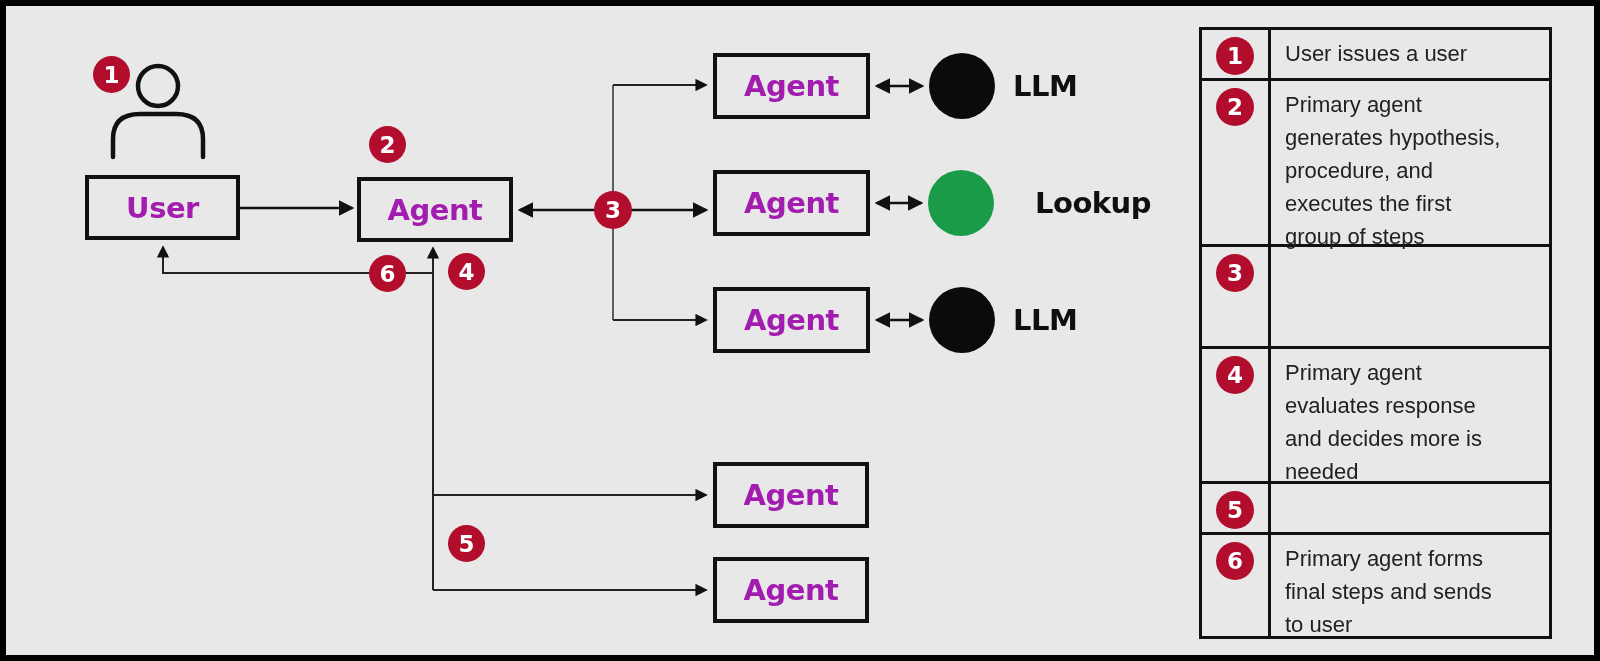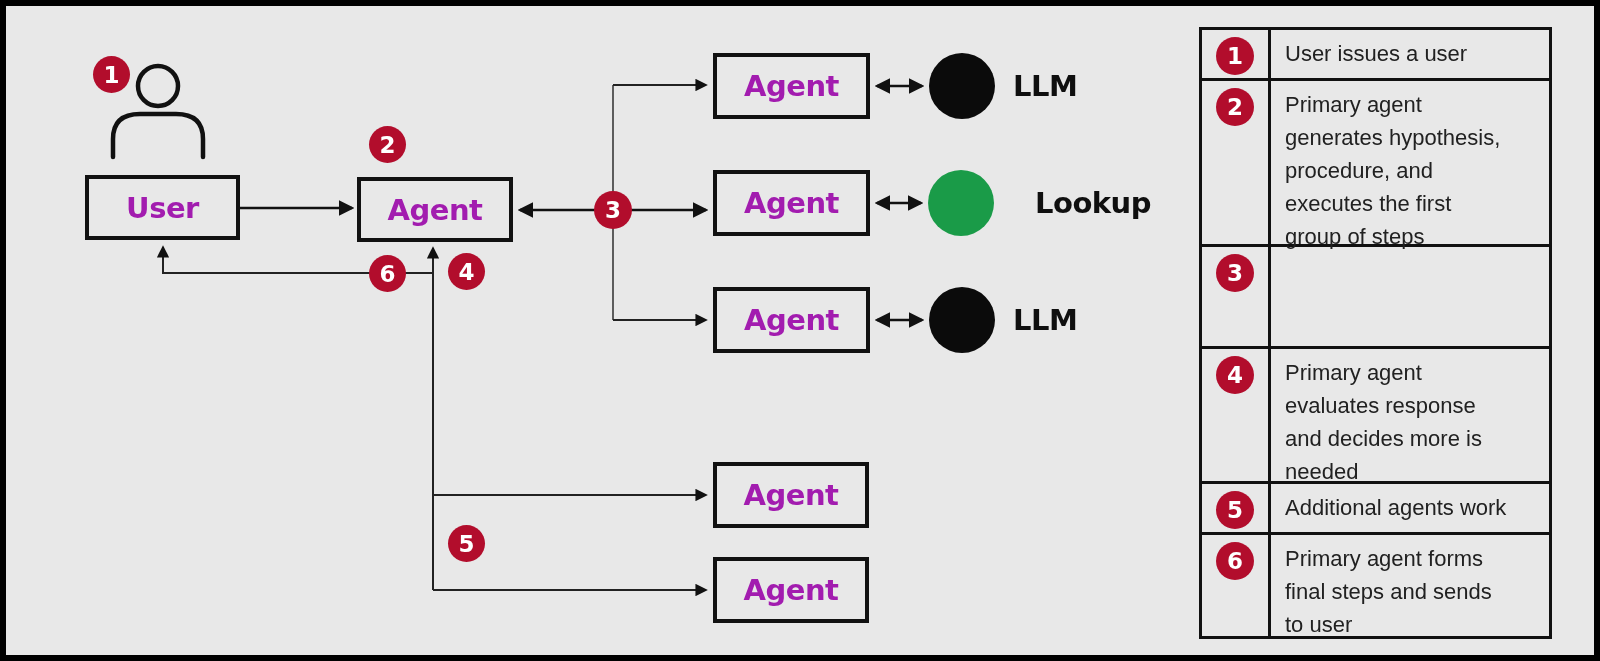--- a/index.html
+++ b/index.html
@@ -194,21 +194,20 @@
       </div>
       <div class="legend-text-cell">Primary agent
 evaluates response
 and decides more is
 needed</div>
     </div>
     <div class="legend-row">
       <div class="legend-num-cell">
         <div class="legend-badge">5</div>
       </div>
-      <div class="legend-text-cell">Additional agents work</div>
     </div>
     <div class="legend-row">
       <div class="legend-num-cell">
         <div class="legend-badge">6</div>
       </div>
       <div class="legend-text-cell">Primary agent forms
 final steps and sends
 to user</div>
     </div>
   </div>

